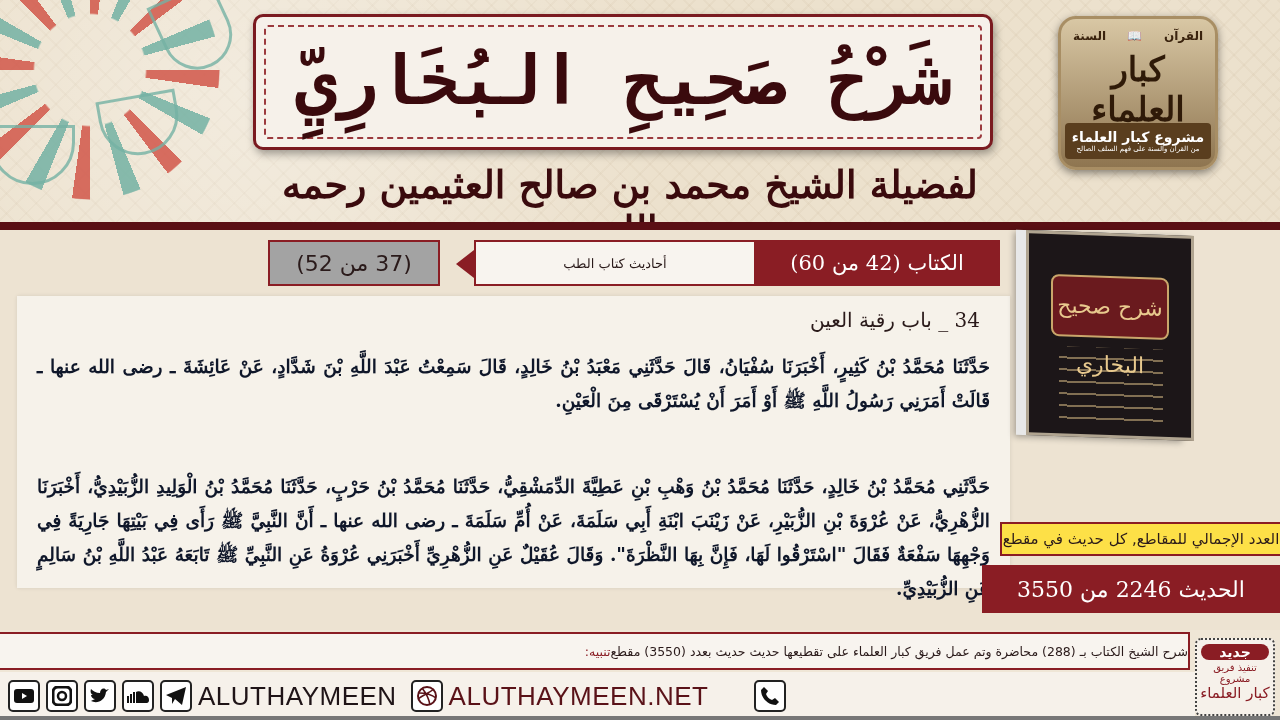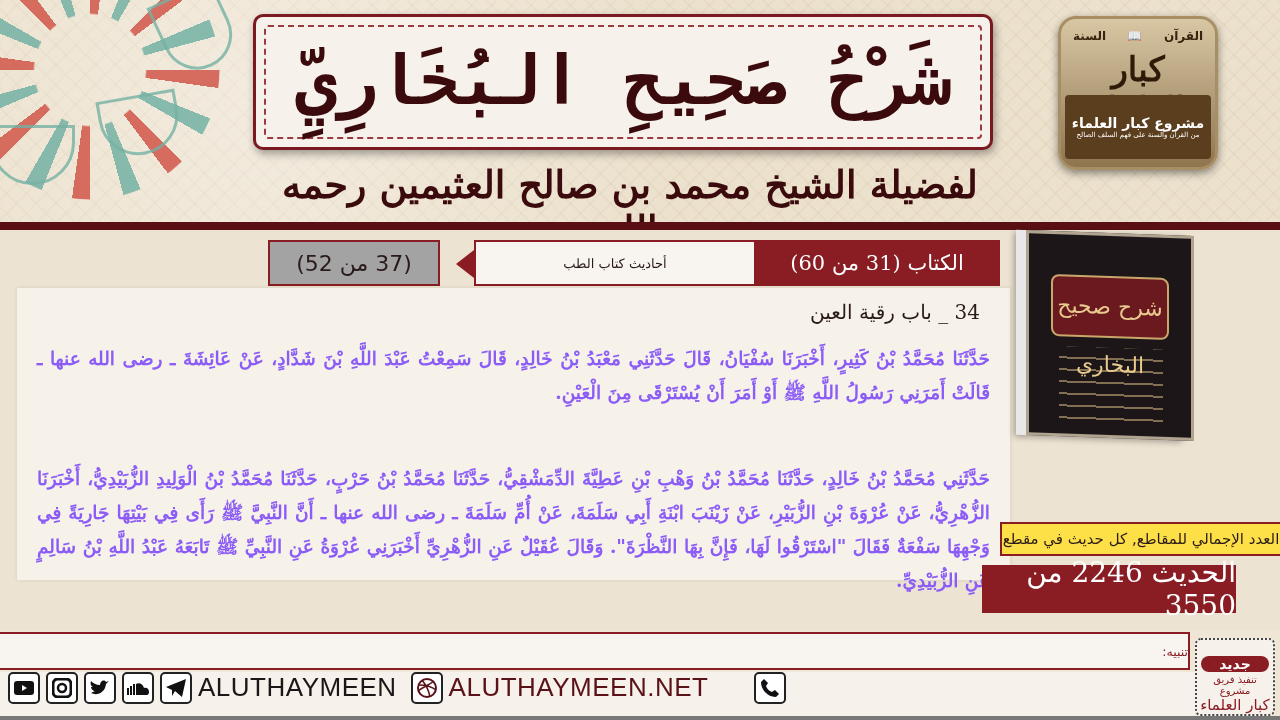--- a/index.html
+++ b/index.html
@@ -17,43 +17,43 @@
  -webkit-mask:radial-gradient(circle,transparent 30%,#000 31%,#000 70%,transparent 71%);
  mask:radial-gradient(circle,transparent 30%,#000 31%,#000 70%,transparent 71%);opacity:.85}
 .fan{position:absolute;border:3px solid #74b2a4;border-radius:0 0 100px 100px;opacity:.8}
 .title-box{position:absolute;left:253px;top:14px;width:740px;height:136px;background:#f6f1ea;border:3px solid #7a1a20;border-radius:10px;box-shadow:2px 4px 8px rgba(0,0,0,.35)}
 .title-inner{position:absolute;left:8px;top:8px;right:8px;bottom:8px;border:2px dashed #9b3a3e;border-radius:4px;display:flex;align-items:center;justify-content:center}
 .title-text{font-family:Liberation Mono, monospace;font-weight:bold;font-size:68px;color:#3a0a0d;direction:rtl}
 .subtitle{position:absolute;left:280px;top:162px;width:700px;text-align:center;font-family:"DejaVu Serif",serif;font-size:38px;color:#3a0a0d;direction:rtl;font-weight:bold}
 .logo{position:absolute;left:1058px;top:16px;width:160px;height:154px;border-radius:18px;background:linear-gradient(180deg,#d8c7a4,#8e7550);box-shadow:0 3px 8px rgba(0,0,0,.45);border:3px solid #a88e64;color:#3a230e;text-align:center;direction:rtl}
 .logo .top{display:flex;justify-content:space-between;padding:10px 12px 0;font-size:12px;font-weight:bold}
 .logo .name{font-family:"DejaVu Serif",serif;font-size:34px;font-weight:bold;margin-top:6px;color:#2f1a08}
-.logo .band{position:absolute;left:4px;right:4px;bottom:8px;background:#5a3e1e;color:#fff;border-radius:4px;padding:20px 0}
+.logo .band{position:absolute;left:4px;right:4px;bottom:8px;background:#5a3e1e;color:#fff;border-radius:4px;padding:6px 0}
 .logo .band .a{font-size:14px;font-weight:bold}
 .logo .band .b{font-size:7px}
 .content-bg{position:absolute;left:0;top:230px;width:1280px;height:400px;background:#ede3d2}
 .nav-left{position:absolute;left:268px;top:240px;width:172px;height:46px;background:#a3a3a3;border:2px solid #8a1d24;display:flex;align-items:center;justify-content:center;font-size:22px;color:#2a1a1a;direction:rtl}
 .nav-arrow{position:absolute;left:456px;top:250px;width:0;height:0;border-top:14px solid transparent;border-bottom:14px solid transparent;border-right:18px solid #8a1d24}
 .nav-center{position:absolute;left:474px;top:240px;width:280px;height:46px;background:#f8f4ef;border:2px solid #8a1d24;border-right:none;display:flex;align-items:center;justify-content:center;font-size:13px;color:#2a1a1a;direction:rtl;font-family:"DejaVu Serif",serif}
 .nav-right{position:absolute;left:754px;top:240px;width:246px;height:46px;background:#8a1d24;display:flex;align-items:center;justify-content:center;font-size:21px;color:#fff;direction:rtl;font-family:"DejaVu Serif",serif}
-.paper{position:absolute;left:17px;top:288px;width:993px;height:292px;background:#f6f2ea;box-shadow:0 0 4px rgba(0,0,0,.1)}
+.paper{position:absolute;left:17px;top:296px;width:993px;height:292px;background:#f6f2ea;box-shadow:0 0 4px rgba(0,0,0,.1)}
 .chapter{position:absolute;right:30px;top:12px;font-size:20px;color:#2a1a1a;direction:rtl;font-family:"DejaVu Serif",serif}
-.hadith{position:absolute;left:20px;right:20px;direction:rtl;text-align:justify;text-align-last:right;font-family:"DejaVu Serif",serif;color:#8b5cf6;font-size:18.5px;line-height:34px;font-weight:bold}
+.hadith{position:absolute;left:20px;right:20px;direction:rtl;text-align:justify;text-align-last:right;font-family:"DejaVu Serif",serif;color:#0f172a;font-size:18.5px;line-height:34px;font-weight:bold}
 .book{position:absolute;left:1026px;top:233px;width:168px;height:205px;background:#1c1618;border:3px solid #b0a490;box-shadow:-10px 0 0 #e8e8e8,-12px 2px 6px rgba(0,0,0,.3);transform:skewY(2deg)}
 .book .label{position:absolute;left:22px;top:40px;width:118px;height:62px;background:#6a1a1e;border:2px solid #c9a66b;border-radius:8px;color:#e8c98e;text-align:center;font-family:"DejaVu Serif",serif;font-size:22px;line-height:58px;direction:rtl}
 .book .lines{position:absolute;left:30px;top:112px;width:104px;height:80px;background:repeating-linear-gradient(180deg,transparent 0 10px,rgba(232,201,142,.5) 10px 12px)}
 .count-label{position:absolute;left:1000px;top:522px;width:280px;height:34px;background:#fde047;border:2px solid #8a1d24;border-right:none;display:flex;align-items:center;justify-content:center;font-size:15px;color:#2a1a1a;direction:rtl}
-.count-bar{position:absolute;left:982px;top:565px;width:254px;height:48px;background:#8a1d24;display:flex;align-items:center;justify-content:center;color:#fff;font-size:28px;direction:rtl;font-family:"DejaVu Serif",serif}
+.count-bar{position:absolute;left:982px;top:565px;width:298px;height:48px;background:#8a1d24;display:flex;align-items:center;justify-content:center;color:#fff;font-size:22px;direction:rtl;font-family:"DejaVu Serif",serif}
 .notice{position:absolute;left:0;top:632px;width:1190px;height:38px;background:#f8f4ef;border-top:2px solid #8a1d24;border-bottom:2px solid #8a1d24;border-right:2px solid #8a1d24;display:flex;align-items:center;justify-content:flex-start;padding-left:6px;font-size:12.5px;color:#2a1a1a;direction:rtl;white-space:nowrap;overflow:hidden}
 .notice .hl{color:#8a1d24}
 .badge{position:absolute;left:1195px;top:638px;width:80px;height:78px;border:2px dotted #444;border-radius:6px;background:#f6f1ea;text-align:center;direction:rtl}
-.badge .new{margin:16px auto 2px;width:68px;background:#8a1d24;color:#fff;border-radius:8px;font-size:14px;font-weight:bold}
+.badge .new{margin:4px auto 2px;width:68px;background:#8a1d24;color:#fff;border-radius:8px;font-size:14px;font-weight:bold}
 .badge .t1{font-size:10px;color:#8a1d24}
 .badge .t2{font-size:15px;color:#8a1d24}
-.footer{position:absolute;left:0;top:672px;width:1195px;height:48px;background:#f6f1ea;display:flex;padding-left:8px;gap:6px}
+.footer{position:absolute;left:0;top:672px;width:1195px;height:48px;background:#f6f1ea;display:flex;align-items:center;padding-left:8px;gap:6px}
 .sq{width:32px;height:32px;border:2px solid #222;border-radius:5px;display:flex;align-items:center;justify-content:center;background:#fff}
 .ft-text{font-size:26px;color:#1f1417;font-family:"Liberation Sans",sans-serif;letter-spacing:.5px}
 .ft-text.red{color:#5a1218}
 .bottom-strip{position:absolute;left:0;top:716px;width:1280px;height:4px;background:#777}
 </style>
 </head>
 <body>
 
 <div class="header">
   <div class="ornament"></div>
@@ -81,37 +81,38 @@
     </div>
   </div>
   <div class="header-rule"></div>
 </div>
 
 <div class="content-bg"></div>
 
 <div class="nav-left">(37 من 52)</div>
 <div class="nav-arrow"></div>
 <div class="nav-center">أحاديث كتاب الطب</div>
-<div class="nav-right">الكتاب (31 من 60)</div>
+<div class="nav-right">الكتاب (42 من 60)</div>
 
 <div class="paper">
   <div class="chapter">34 _ باب رقية العين</div>
   <div class="hadith" style="top:54px">حَدَّثَنَا مُحَمَّدُ بْنُ كَثِيرٍ، أَخْبَرَنَا سُفْيَانُ، قَالَ حَدَّثَنِي مَعْبَدُ بْنُ خَالِدٍ، قَالَ سَمِعْتُ عَبْدَ اللَّهِ بْنَ شَدَّادٍ، عَنْ عَائِشَةَ ـ رضى الله عنها ـ قَالَتْ أَمَرَنِي رَسُولُ اللَّهِ ﷺ أَوْ أَمَرَ أَنْ يُسْتَرْقَى مِنَ الْعَيْنِ.</div>
   <div class="hadith" style="top:174px">حَدَّثَنِي مُحَمَّدُ بْنُ خَالِدٍ، حَدَّثَنَا مُحَمَّدُ بْنُ وَهْبِ بْنِ عَطِيَّةَ الدِّمَشْقِيُّ، حَدَّثَنَا مُحَمَّدُ بْنُ حَرْبٍ، حَدَّثَنَا مُحَمَّدُ بْنُ الْوَلِيدِ الزُّبَيْدِيُّ، أَخْبَرَنَا الزُّهْرِيُّ، عَنْ عُرْوَةَ بْنِ الزُّبَيْرِ، عَنْ زَيْنَبَ ابْنَةِ أَبِي سَلَمَةَ، عَنْ أُمِّ سَلَمَةَ ـ رضى الله عنها ـ أَنَّ النَّبِيَّ ﷺ رَأَى فِي بَيْتِهَا جَارِيَةً فِي وَجْهِهَا سَفْعَةٌ فَقَالَ "اسْتَرْقُوا لَهَا، فَإِنَّ بِهَا النَّظْرَةَ". وَقَالَ عُقَيْلٌ عَنِ الزُّهْرِيِّ أَخْبَرَنِي عُرْوَةُ عَنِ النَّبِيِّ ﷺ تَابَعَهُ عَبْدُ اللَّهِ بْنُ سَالِمٍ عَنِ الزُّبَيْدِيِّ.</div>
 </div>
 
 <div class="book">
   <div class="label">شرح صحيح البخاري</div>
   <div class="lines"></div>
 </div>
 
 <div class="count-label">العدد الإجمالي للمقاطع, كل حديث في مقطع</div>
 <div class="count-bar">الحديث 2246 من 3550</div>
 
 <div class="notice">
+  <span>شرح الشيخ الكتاب بـ (288) محاضرة وتم عمل فريق كبار العلماء على تقطيعها حديث حديث بعدد (3550) مقطع </span>
   <span class="hl">تنبيه:</span>
 </div>
 
 <div class="badge">
   <div class="new">جديد</div>
   <div class="t1">تنفيذ فريق مشروع</div>
   <div class="t2">كبار العلماء</div>
 </div>
 
 <div class="footer">

